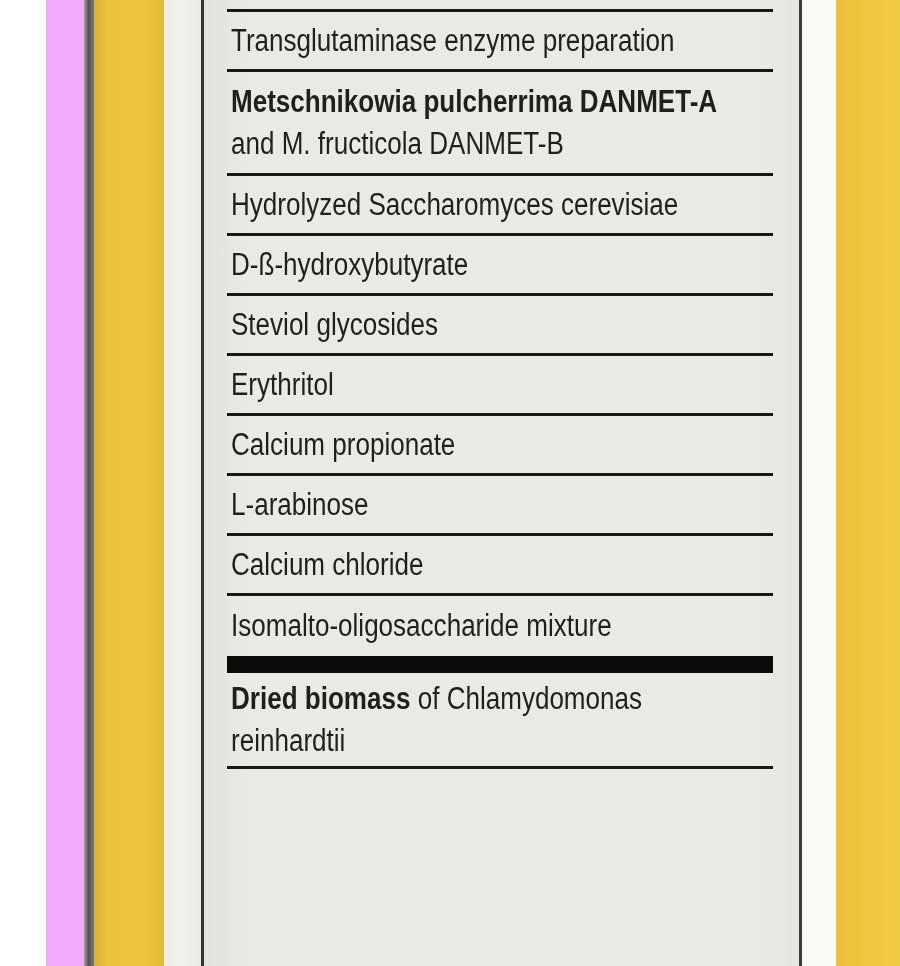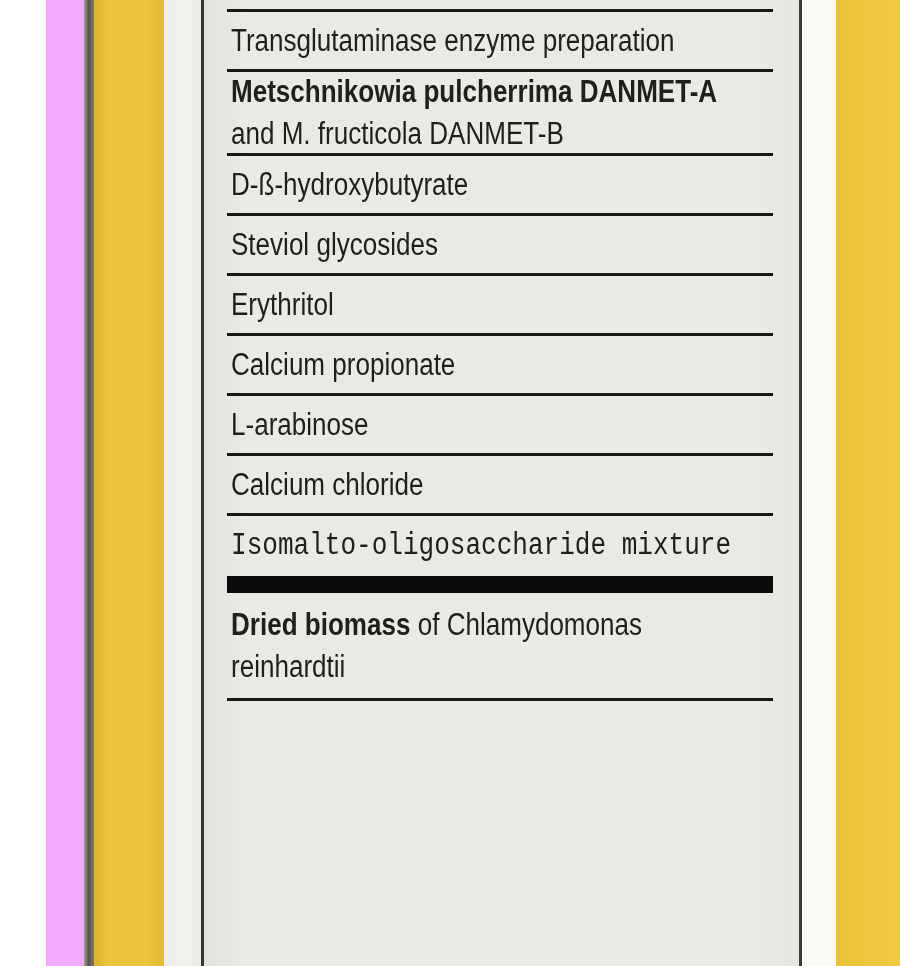--- a/index.html
+++ b/index.html
@@ -67,26 +67,26 @@
   .row {
     box-sizing: border-box;
     height: 60px;
     border-bottom: 3px solid #191815;
     display: flex;
     flex-direction: column;
     justify-content: center;
     padding-left: 4px;
     overflow: visible;
   }
-  .row.row-tall { height: 84px; }
+  .row.row-tall { height: 104px; }
   .divider {
     height: 17px;
     background: #0b0b0a;
   }
-  .divider + .row { height: 108px; }
+  .divider + .row { height: 96px; }
   .line {
     white-space: nowrap;
     font-size: 31px;
     line-height: 42px;
     color: #211f1c;
     transform: scaleX(0.84);
     transform-origin: 0 50%;
     letter-spacing: 0px;
   }
   .line .b { font-weight: bold; }
@@ -107,38 +107,41 @@
 
   <div class="list">
       <div class="row">
         <div class="line"><span>Transglutaminase enzyme preparation</span></div>
       </div>
       <div class="row row-tall">
         <div class="line"><span class="b">Metschnikowia pulcherrima DANMET-A</span></div>
         <div class="line"><span>and M. fructicola DANMET-B</span></div>
       </div>
       <div class="row">
+        <div class="line"><span>Hydrolyzed Saccharomyces cerevisiae</span></div>
+      </div>
+      <div class="row">
         <div class="line"><span>D-ß-hydroxybutyrate</span></div>
       </div>
       <div class="row">
         <div class="line"><span>Steviol glycosides</span></div>
       </div>
       <div class="row">
         <div class="line"><span>Erythritol</span></div>
       </div>
       <div class="row">
         <div class="line"><span>Calcium propionate</span></div>
       </div>
       <div class="row">
         <div class="line"><span>L-arabinose</span></div>
       </div>
       <div class="row">
         <div class="line"><span>Calcium chloride</span></div>
       </div>
-      <div class="row" style="border-bottom: none; font-family: Liberation Mono, monospace;">
+      <div class="row" style="border-bottom: none;">
         <div class="line"><span>Isomalto-oligosaccharide mixture</span></div>
       </div>
       <div class="divider"></div>
       <div class="row row-tall">
         <div class="line"><span class="b">Dried biomass</span><span> of Chlamydomonas</span></div>
         <div class="line"><span>reinhardtii</span></div>
       </div>
     </div>
 </div>
 

